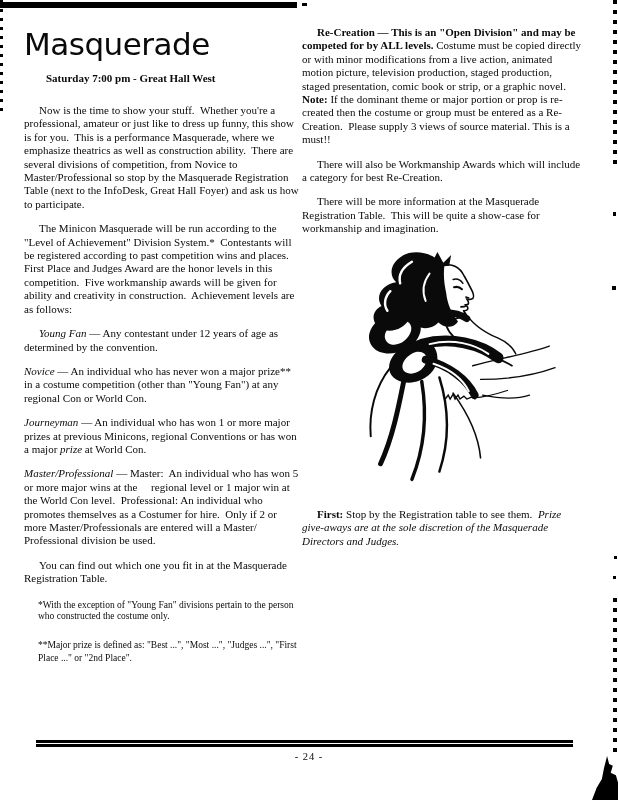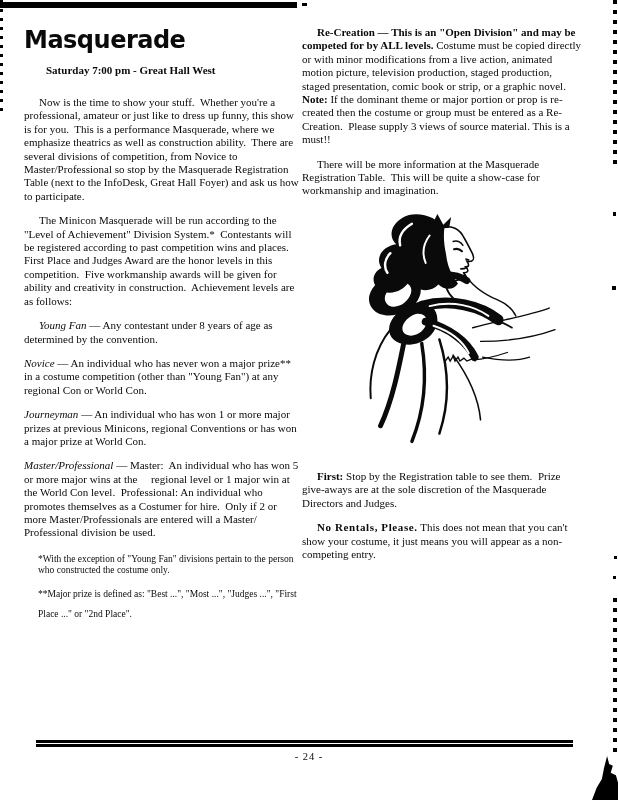--- a/index.html
+++ b/index.html
@@ -5,37 +5,37 @@
   html,body{margin:0;padding:0;background:#e8e8e8;}
   .page{
     position:relative;width:618px;height:800px;background:#ffffff;
     font-family:"Liberation Serif",serif;color:#0a0a0a;overflow:hidden;
     margin:0 auto;
   }
   .col{position:absolute;}
   .col-left{left:24px;top:26px;width:278px;}
   .col-right{left:302px;top:26px;width:280px;}
   h1.title{
-    font-family:"DejaVu Sans",sans-serif;font-weight:bold;font-size:24px;
+    font-family:"DejaVu Sans",sans-serif;font-weight:normal;font-size:31px;
     margin:0 0 10px 0;letter-spacing:-0.5px;
   }
   .schedule{margin:0 0 20px 22px;font-size:11px;font-weight:bold;}
   p.body{
     font-size:11px;line-height:13.4px;margin:0 0 11px 0;
     white-space:pre-wrap;
   }
   .ind{text-indent:15px;}
   .nogap{margin-bottom:0;}
   .level{margin:0 0 11px 8px;}
   .level .name{font-weight:normal;font-style:italic;}
   .closing{margin-top:1px;}
   .fn{font-size:9.5px;line-height:11.6px;margin:14px 0 0 14px;white-space:pre-wrap;}
-  .fn2{margin-top:7px;margin-left:14px;font-size:9.5px;line-height:20px;white-space:pre-wrap;}
+  .fn2{margin-top:16px;margin-left:14px;font-size:9.5px;line-height:13px;white-space:pre-wrap;}
   .b{font-weight:bold;margin-top:36px;}
-  .i{}
+  .i{font-style:italic;}
   .rentals-label{font-weight:bold;letter-spacing:0.6px;}
   .illo{margin:14px 0 8px 32px;width:248px;height:250px;}
   
   .art{position:absolute;background:#000;}
   .top-bar{left:0;top:2px;width:297px;height:6px;}
   .top-bar-dot{left:302px;top:3px;width:5px;height:3px;}
   .dashcol{position:absolute;background-image:repeating-linear-gradient(to bottom,#000 0 4px,transparent 4px 10px);}
   .ld1{left:0;top:0;width:3px;height:112px;background-image:repeating-linear-gradient(to bottom,#000 0 3px,transparent 3px 9px);}
   .rd1{left:613px;top:0;width:4px;height:165px;}
   .rd2{left:613px;top:598px;width:4px;height:160px;}
@@ -73,36 +73,38 @@
   <div class="art corner-blob"></div>
 
   <div class="col col-left">
     <h1 class="title">Masquerade</h1>
     <div class="schedule">Saturday 7:00 pm - Great Hall West</div>
 
     <p class="body ind">Now is the time to show your stuff.  Whether you're a professional, amateur or just like to dress up funny, this show is for you.  This is a performance Masquerade, where we emphasize theatrics as well as construction ability.  There are several divisions of competition, from Novice to Master/Professional so stop by the Masquerade Registration Table (next to the InfoDesk, Great Hall Foyer) and ask us how to participate.</p>
 
     <p class="body ind">The Minicon Masquerade will be run according to the "Level of Achievement" Division System.*  Contestants will be registered according to past competition wins and places.  First Place and Judges Award are the honor levels in this competition.  Five workmanship awards will be given for ability and creativity in construction.  Achievement levels are as follows:</p>
 
-    <p class="body ind level"><span class="name">Young Fan</span><span> — </span><span>Any contestant under 8 years of age as determined by the convention.</span></p>
+    <p class="body ind level"><span class="name">Young Fan</span><span> — </span><span>Any contestant under 12 years of age as determined by the convention.</span></p>
 
     <p class="body level"><span class="name">Novice</span><span> — </span><span>An individual who has never won a major prize** in a costume competition (other than "Young Fan") at any regional Con or World Con.</span></p>
 
     <p class="body level"><span class="name">Journeyman</span><span> — </span><span>An individual who has won 1 or more major prizes at previous Minicons, regional Conventions or has won a major </span><span class="i">prize</span><span> at World Con.</span></p>
 
     <p class="body level"><span class="name">Master/Professional</span><span> — </span><span>Master:  An individual who has won 5 or more major wins at the     regional level or 1 major win at the World Con level.  Professional: An individual who promotes themselves as a Costumer for hire.  Only if 2 or more Master/Professionals are entered will a Master/ Professional division be used.</span></p>
 
+    <p class="body ind closing">You can find out which one you fit in at the Masquerade Registration Table.</p>
 
     <p class="fn">*With the exception of "Young Fan" divisions pertain to the person who constructed the costume only.</p>
     <p class="fn2">**Major prize is defined as: "Best ...", "Most ...", "Judges ...", "First Place ..." or "2nd Place".</p>
   </div>
 
   <div class="col col-right">
     <p class="body ind nogap"><span class="b">Re-Creation — This is an "Open Division" and may be competed for by ALL levels.</span><span> Costume must be copied directly or with minor modifications from a live action, animated motion picture, television production, staged production, staged presentation, comic book or strip, or a graphic novel.  </span><span class="b">Note:</span><span> If the dominant theme or major portion or prop is re-created then the costume or group must be entered as a Re-Creation.  Please supply 3 views of source material. This is a must!!</span></p>
 
+    <p class="body ind nogap">There will also be Workmanship Awards which will include a category for best Re-Creation.</p>
     <p class="body ind nogap">There will be more information at the Masquerade Registration Table.  This will be quite a show-case for workmanship and imagination.</p>
 
     <div class="illo">
       <svg viewBox="0 0 250 255" width="248" height="250">
 
         <g fill="#0a0a0a">
           <path d="M111,17 C103,4 82,-2 68,6 C56,13 54,26 62,33 C48,35 40,47 47,57 C36,62 36,76 48,81 C58,85 70,80 75,71 C82,81 97,83 105,74 C111,80 121,80 125,73 C118,64 114,54 113,44 C111,35 110,26 111,17 Z"></path>
           <path d="M88,4 L98,14 L104,2 L110,13 L118,5 L116,16 L96,18 Z"></path>
           <path fill-rule="evenodd" d="M72,60 C44,64 26,84 38,99 C48,111 74,106 84,90 C91,79 86,66 72,60 Z M66,72 C52,77 46,89 54,95 C62,100 74,93 77,83 C79,76 74,71 66,72 Z"></path>
           <path fill-rule="evenodd" d="M84,92 C58,98 46,122 62,132 C80,142 104,128 104,110 C104,99 96,91 84,92 Z M82,104 C70,108 64,120 72,125 C80,129 92,122 93,112 C93,106 89,103 82,104 Z"></path>
@@ -142,19 +144,18 @@
 
         <g stroke="#0a0a0a" fill="none">
           <path d="M112,152 l3,-4 l2,4 l3,-5 l2,5 l3,-4 l2,4 l4,-3 l3,3 l5,-2 l4,2" stroke-width="1.4"></path>
           <path d="M140,151 C152,150 164,147 176,143" stroke-width="1.1"></path>
         </g>
       </svg>
     </div>
 
     <p class="body ind"><span class="b">First:</span><span> Stop by the Registration table to see them.  </span><span class="i">Prize give-aways are at the sole discretion of the Masquerade Directors and Judges.</span></p>
 
-    <p class="body ind"><span class="rentals-label">No Rentals, Please.</span><span> This does not mean that you can't show your costume, it just means you will appear as a non-competing entry.</span></p>
   </div>
 
   <div class="art bottom-rule" style="background:linear-gradient(to bottom,#000 0 2.5px,#fff 2.5px 3.5px,#000 3.5px 7px);"></div>
   <div class="page-number">- 24 -</div>
 
 </div>
 
 </body></html>

